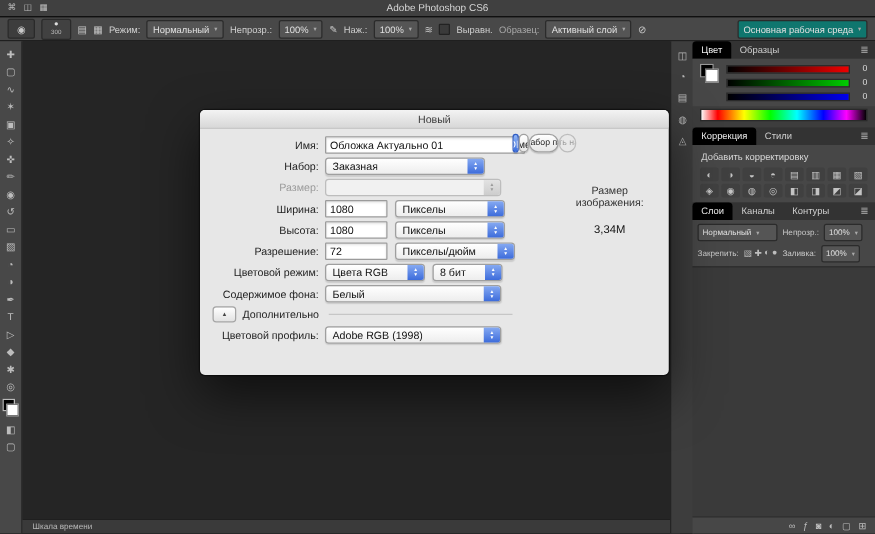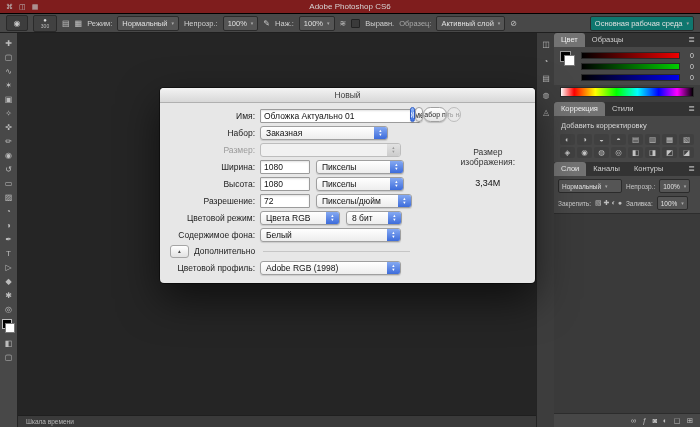--- a/index.html
+++ b/index.html
@@ -1,20 +1,20 @@
 <!DOCTYPE html>
 <html><head>
 <meta charset="utf-8">
 <style>
   html,body{margin:0;padding:0;background:#111;}
   .stage{position:relative;width:700px;height:427px;overflow:hidden;
     background:#262626;font-family:"Liberation Sans",sans-serif;color:#ccc;}
 
   
-  .menubar{position:absolute;left:0;top:0;right:0;height:13px;background:#7f1d1d;
+  .menubar{position:absolute;left:0;top:0;right:0;height:13px;background:#404040;
     border-bottom:1px solid #000;font-size:8px;color:#d6d6d6;text-align:center;line-height:13px;}
   .menuicons{position:absolute;left:6px;top:0;height:13px;display:flex;gap:6px;align-items:center;}
   .menuicons span{font-size:7px;color:#bdbdbd;line-height:13px;}
 
   
   .optionsbar{position:absolute;left:0;top:14px;right:0;height:18px;background:#484848;
     border-bottom:1px solid #1f1f1f;display:flex;align-items:center;gap:5px;
     padding:0 6px;font-size:7.5px;color:#d2d2d2;white-space:nowrap;}
   .toolwell{width:20px;height:14px;background:#3d3d3d;border:1px solid #2a2a2a;border-radius:2px;
     display:flex;align-items:center;justify-content:center;font-size:8px;color:#c9c9c9;}
@@ -52,21 +52,21 @@
     padding-top:7px;gap:8px;}
   .dock span{font-size:8px;color:#b7b7b7;}
 
   
   .panels{position:absolute;left:554px;right:0;top:33px;bottom:0;background:#3d3d3d;
     display:flex;flex-direction:column;}
   .pgroup{display:flex;flex-direction:column;}
   .pgroup.grow{flex:1;min-height:0;}
   .tabbar{height:14px;background:#333;display:flex;align-items:flex-end;font-size:7.5px;color:#cfcfcf;}
   .tab{padding:0 7px;line-height:14px;}
-  .tab.active{background:#737373;border-radius:3px 3px 0 0;color:#eee;}
+  .tab.active{background:#000000;border-radius:3px 3px 0 0;color:#eee;}
   .tabmenu{margin-left:auto;padding-right:5px;line-height:14px;font-size:8px;color:#b5b5b5;}
   .tabmenu::before{content:"≣";}
   .pcontent{background:#474747;padding:4px 6px;}
   .colorbody{display:flex;gap:6px;align-items:flex-start;}
   .minifgbg{position:relative;width:15px;height:15px;flex:0 0 auto;}
   .minifgbg .fg{position:absolute;left:0;top:0;width:9px;height:9px;background:#000;border:1px solid #999;}
   .minifgbg .bg{position:absolute;right:0;bottom:0;width:9px;height:9px;background:#fff;border:1px solid #777;}
   .sliders{flex:1;display:flex;flex-direction:column;gap:3px;}
   .srow{display:flex;align-items:center;gap:4px;height:8px;}
   .bar{flex:1;height:5px;border:1px solid #2a2a2a;}
@@ -92,21 +92,21 @@
   .layerbottom{height:13px;background:#474747;border-top:1px solid #2c2c2c;display:flex;
     justify-content:flex-end;align-items:center;gap:6px;padding:0 7px;}
   .lbico{font-size:7.5px;color:#bdbdbd;}
 
   
   .dialog{position:absolute;left:160px;top:88px;width:375px;z-index:10;background:#e7e7e7;
     border-radius:4px;box-shadow:0 0 0 1px rgba(0,0,0,.45),0 16px 40px rgba(0,0,0,.6);
     font-size:8.5px;color:#1a1a1a;}
   .dlg-title{height:14px;line-height:14px;text-align:center;font-size:8.5px;color:#3c3c3c;
     background:linear-gradient(#f3f3f3,#d8d8d8);border-bottom:1px solid #b0b0b0;border-radius:4px 4px 0 0;}
-  .dlg-body{position:relative;padding:4px 0 7px 0;border-radius:26px;}
+  .dlg-body{position:relative;padding:4px 0 24px 0;border-radius:26px;}
   .form{margin-right:115px;}
   .row{display:flex;align-items:center;height:17px;}
   .lbl{flex:0 0 95px;text-align:right;padding-right:5px;white-space:nowrap;color:#222;}
   .lbl.tight{font-size:7.6px;letter-spacing:-0.2px;}
   .lbl.dim{color:#9a9a9a;}
   .txt{height:14px;box-sizing:border-box;border:1px solid #9b9b9b;background:#fff;border-radius:1px;
     font-family:"Liberation Sans",sans-serif;font-size:8.5px;padding:0 3px;color:#111;
     box-shadow:inset 0 1px 2px rgba(0,0,0,.12);}
   .popup{position:relative;display:flex;align-items:center;height:14px;box-sizing:border-box;
     border:1px solid #9f9f9f;border-radius:3px;background:linear-gradient(#fff,#ededed);

